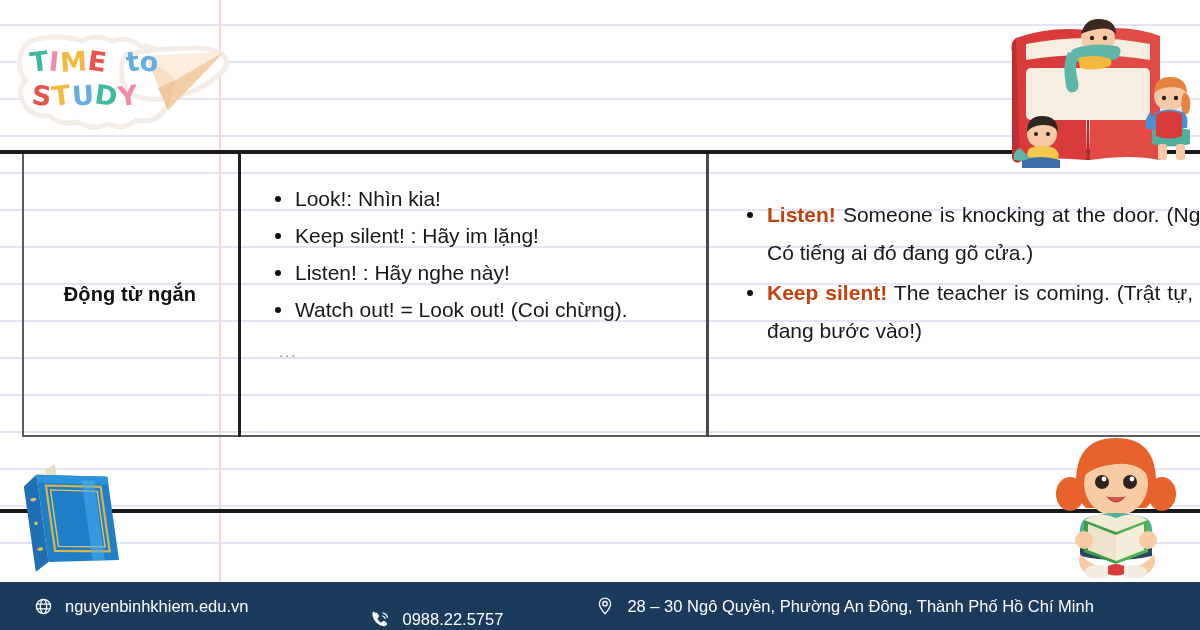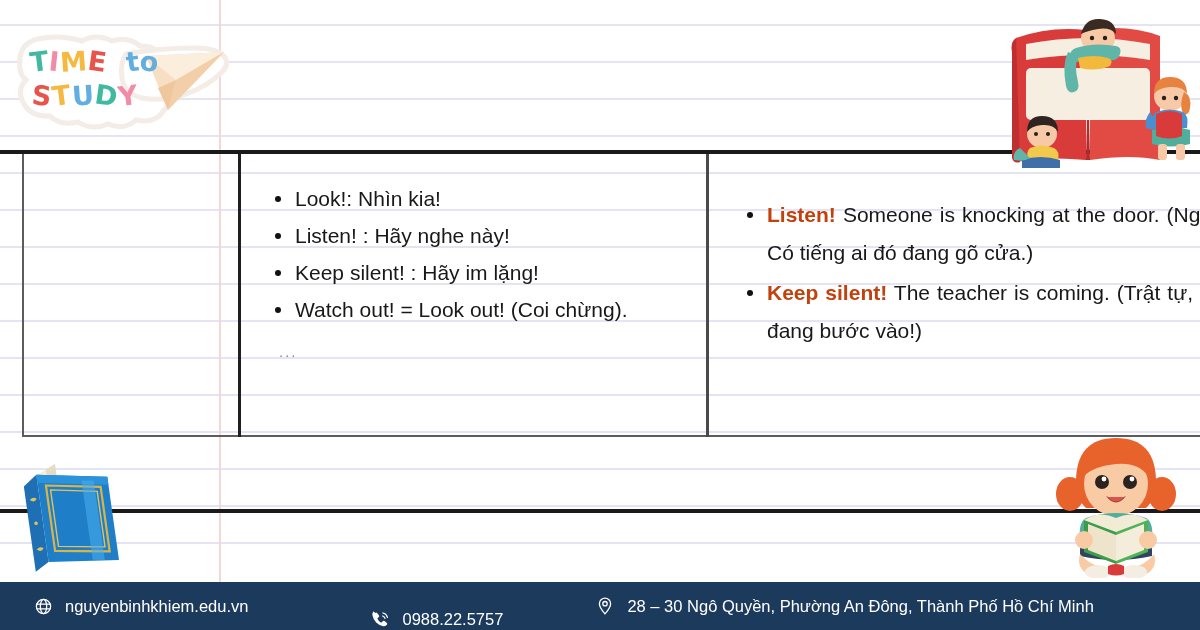--- a/index.html
+++ b/index.html
@@ -185,26 +185,29 @@
   <div class="margin-line"></div>
 
   <div class="rule-top"></div>
   <div class="rule-bottom"></div>
 
   <div class="table-wrap">
     <div class="tbl-outline"></div>
     <div class="col-div-1"></div>
     <div class="col-div-2"></div>
 
+    <div class="cell cell-label">
+      <span class="label-text">Động từ ngắn</span>
+    </div>
 
     <div class="cell cell-mid">
       <ul class="bul">
         <li>Look!: Nhìn kia!</li>
+        <li>Keep silent! : Hãy im lặng!</li>
         <li>Listen! : Hãy nghe này!</li>
-        <li>Keep silent! : Hãy im lặng!</li>
         <li class="justified">Watch out! = Look out! (Coi chừng).</li>
       </ul>
       <div class="ellipsis">...</div>
     </div>
 
     <div class="cell cell-right">
       <ul class="bul">
         <li class="justified">
           <span class="hl">Listen!</span>
           <span>Someone is knocking at the door. (Nghe này. Có tiếng ai đó đang gõ cửa.)</span>

